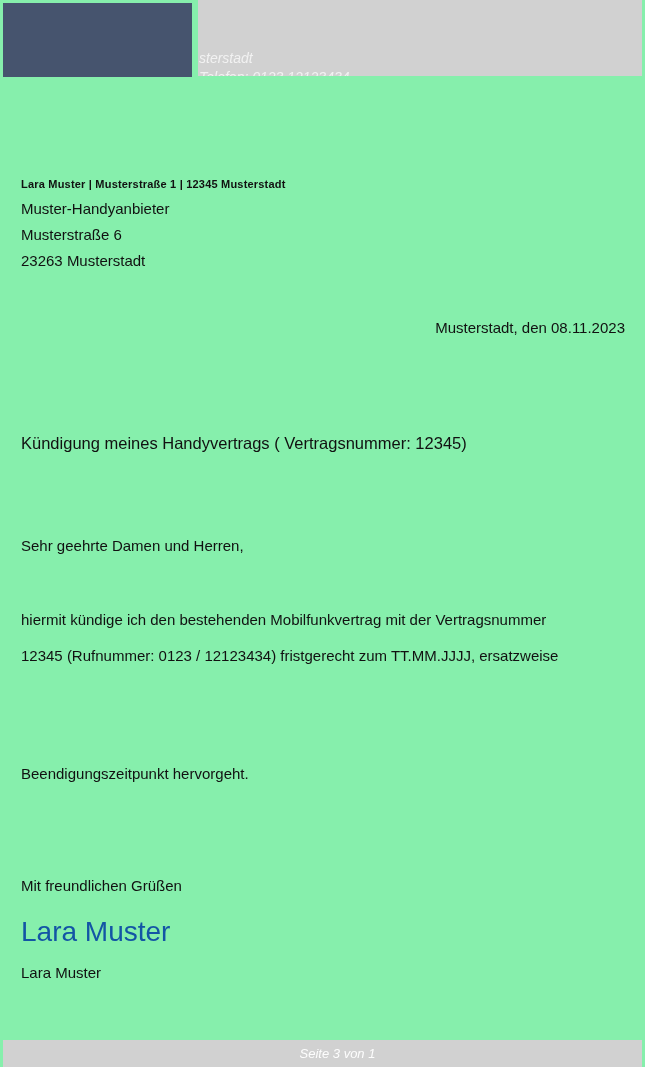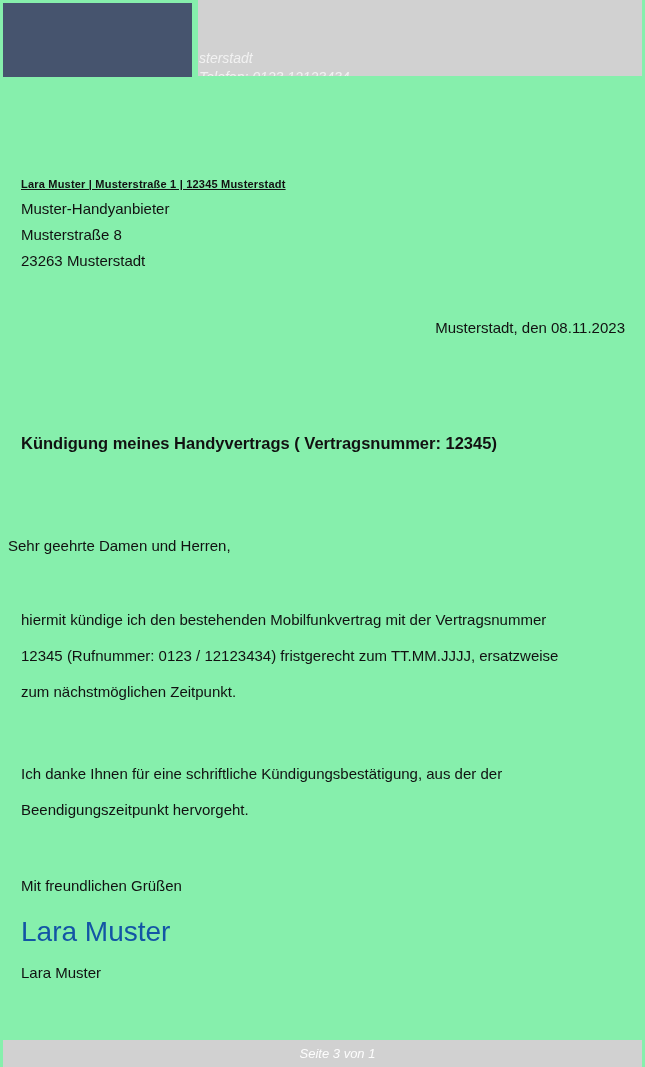--- a/index.html
+++ b/index.html
@@ -23,38 +23,37 @@
   .banner .bline{
     position:absolute;left:1px;white-space:nowrap;
     font-style:italic;font-size:14px;color:#f2f2f2;line-height:15px;
   }
   .banner .bline1{top:51px;}
   .banner .bline2{top:70px;}
   
   .sender-line{
     position:absolute;left:21px;top:178px;
     font-size:11px;font-weight:bold;
-    text-decoration:underline;
     white-space:nowrap;letter-spacing:.2px;
   }
   .recipient{
     position:absolute;left:21px;top:196px;
     font-size:15px;line-height:26px;white-space:nowrap;
   }
   .date-line{
     position:absolute;right:20px;top:319px;
     font-size:15px;white-space:nowrap;text-align:right;
   }
   
   .subject{
     position:absolute;left:21px;top:434px;
-    font-size:16.5px;font-weight:bold;white-space:nowrap;
+    font-size:16.5px;font-weight:normal;white-space:nowrap;
   }
   .salutation{
-    position:absolute;left:8px;top:537px;
+    position:absolute;left:21px;top:537px;
     font-size:15px;white-space:nowrap;
   }
   .para{
     position:absolute;left:21px;width:612px;
     font-size:15px;line-height:36px;
   }
   .para div{white-space:nowrap;}
   .para1{top:602px;}
   .para2{top:756px;}
   .closing{
@@ -85,38 +84,36 @@
   <div class="logo-box"></div>
   <div class="banner">
     <span class="bline bline1">sterstadt</span>
     <span class="bline bline2">Telefon: 0123 12123434</span>
   </div>
 
   <div class="sender-line">Lara Muster | Musterstraße 1 | 12345 Musterstadt</div>
 
   <div class="recipient">
     <div>Muster-Handyanbieter</div>
-    <div>Musterstraße 8</div>
+    <div>Musterstraße 6</div>
     <div>23263 Musterstadt</div>
   </div>
 
   <div class="date-line">Musterstadt, den 08.11.2023</div>
 
   <div class="subject">Kündigung meines Handyvertrags ( Vertragsnummer: 12345)</div>
 
   <div class="salutation">Sehr geehrte Damen und Herren,</div>
 
   <div class="para para1">
     <div>hiermit kündige ich den bestehenden Mobilfunkvertrag mit der Vertragsnummer</div>
     <div>12345 (Rufnummer: 0123 / 12123434) fristgerecht zum TT.MM.JJJJ, ersatzweise</div>
-    <div>zum nächstmöglichen Zeitpunkt.</div>
   </div>
 
   <div class="para para2">
-    <div>Ich danke Ihnen für eine schriftliche Kündigungsbestätigung, aus der der</div>
     <div>Beendigungszeitpunkt hervorgeht.</div>
   </div>
 
   <div class="closing">Mit freundlichen Grüßen</div>
 
   <div class="sig-stylized">Lara Muster</div>
 
   <div class="sig-printed">Lara Muster</div>
 
   <div class="footer-bar">

